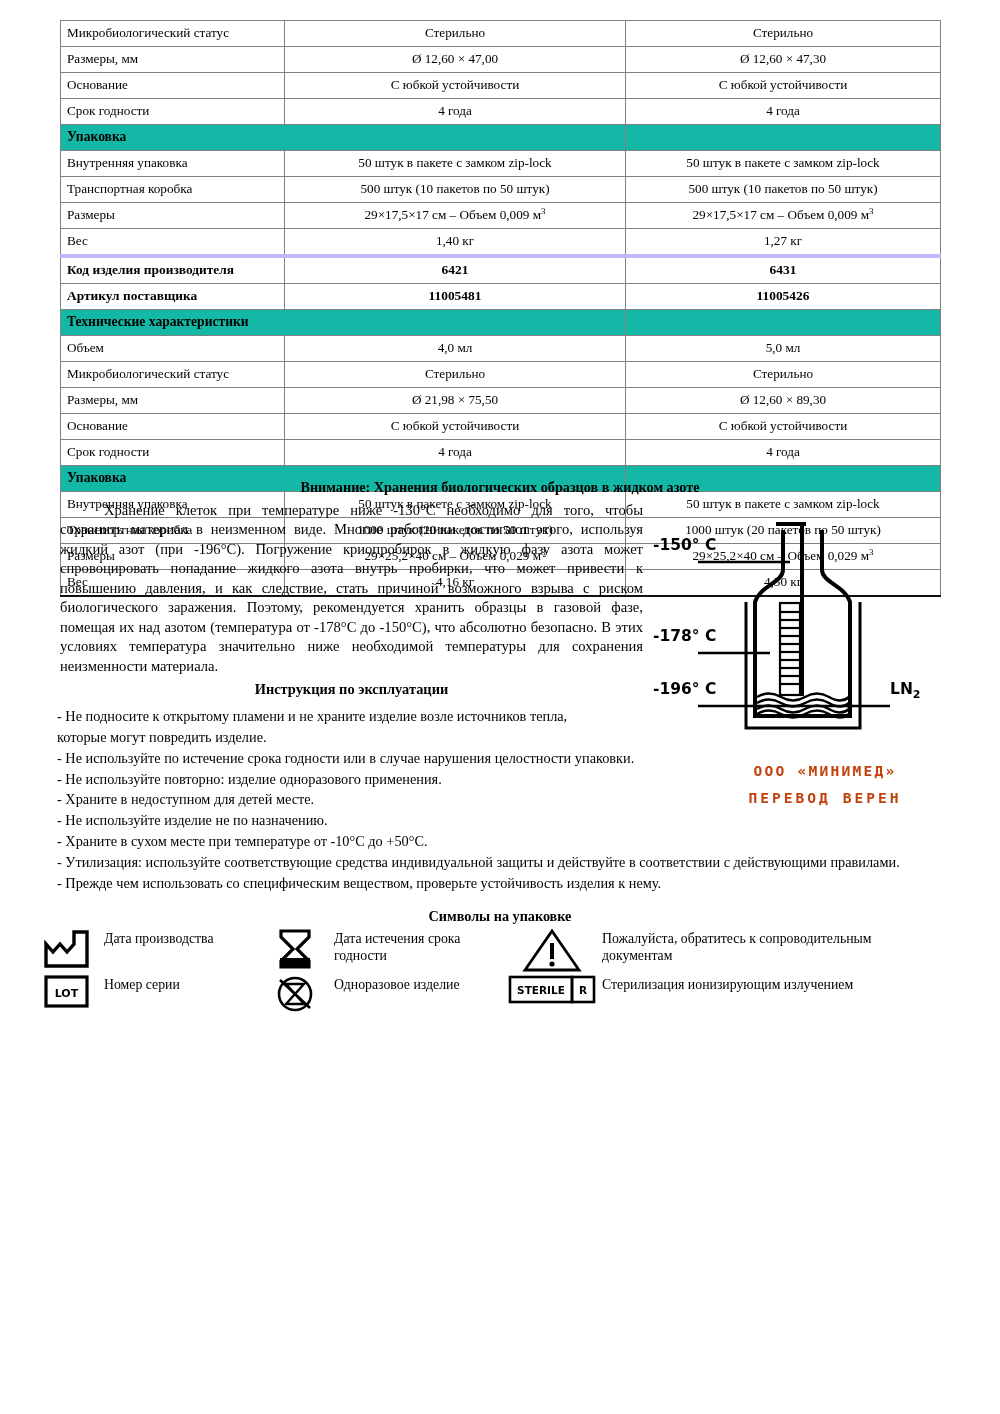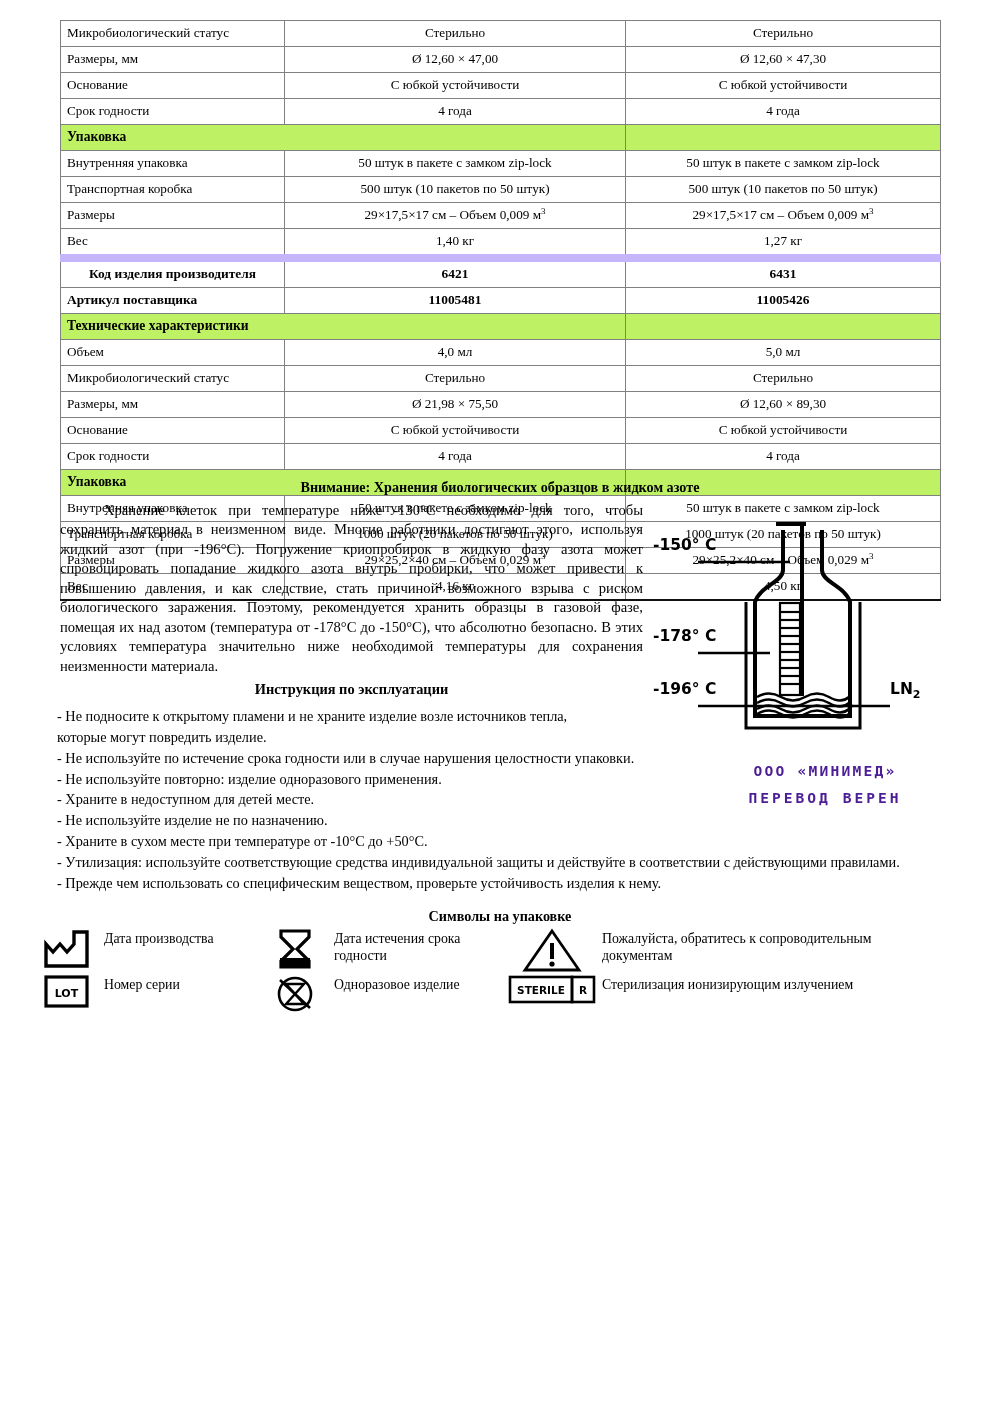--- a/index.html
+++ b/index.html
@@ -42,38 +42,37 @@
     padding: 2px 6px 3px 6px;
     line-height: 1.18;
     height: 20px;
     vertical-align: middle;
   }
   .spec-table td.label { text-align: left; }
   .spec-table td.val { text-align: center; }
 
   
   .spec-table tr.section td {
-    background: #bef264;
+    background: #14b8a6;
     font-weight: bold;
     font-size: 13.6px;
     padding-top: 2px;
     padding-bottom: 3px;
   }
   .spec-table tr.section td.label { text-align: left; }
 
   
   .spec-table tr.bold td {
     font-weight: bold;
     font-size: 13.4px;
   }
 
   
   .spec-table tr.thick-top > td {
-    border-top: 8px solid #c4b5fd;
-    text-align: center;
+    border-top: 4px solid #c4b5fd;
   }
   .spec-table tr.last-row > td {
     border-bottom: 2px solid #111111;
   }
   .spec-table tr.block-end > td {
     border-bottom: 1px solid #808080;
   }
   sup { font-size: 0.68em; vertical-align: super; line-height: 0; }
 
   
@@ -129,21 +128,21 @@
     height: 232px;
   }
 
   
   .stamp {
     position: absolute;
     left: 700px;
     top: 762px;
     width: 250px;
     text-align: center;
-    color: #4c1d95;
+    color: #c2410c;
     font-family: "DejaVu Sans Mono", monospace;
     font-weight: bold;
     font-size: 14.6px;
     letter-spacing: 2.2px;
   }
   .stamp .line2 { margin-top: 10px; letter-spacing: 3px; }
 
   
   .sym-title {
     position: absolute;

